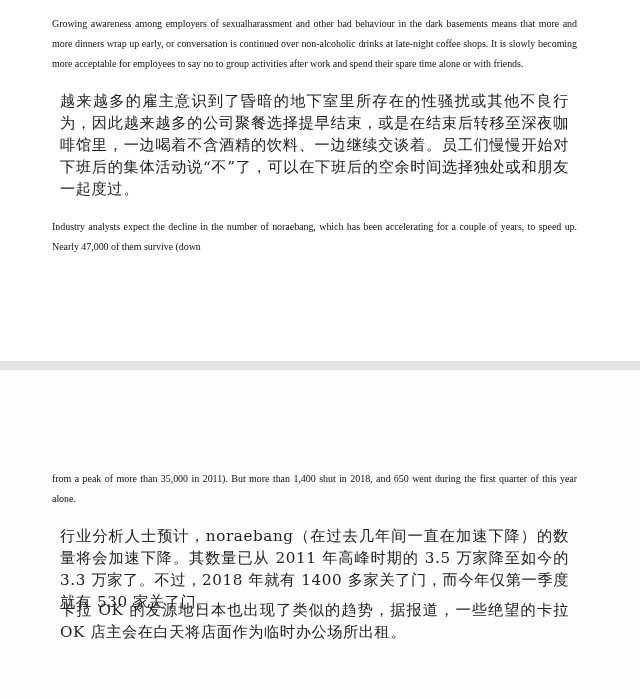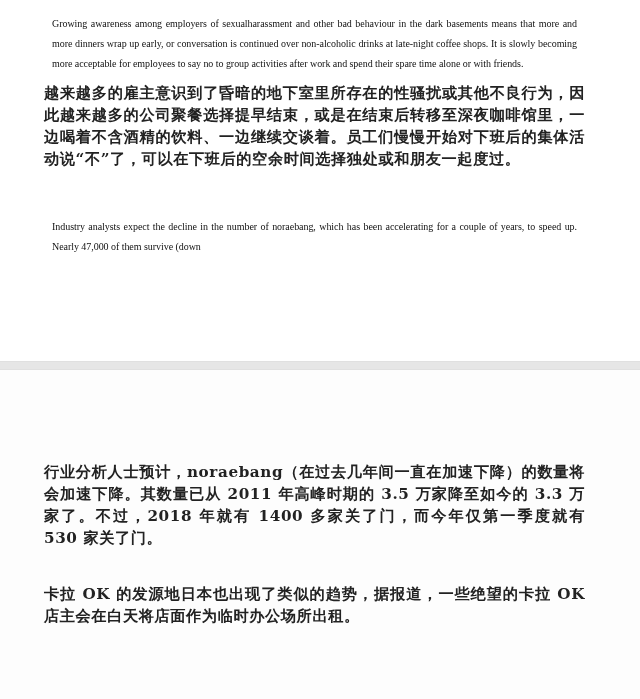--- a/index.html
+++ b/index.html
@@ -3,21 +3,21 @@
   <meta charset="utf-8">
   <style>
     html, body { margin: 0; padding: 0; background: #ffffff; }
     body { width: 640px; height: 699px; position: relative; overflow: hidden; font-family: "Liberation Serif", "DejaVu Serif", serif; color: #111; }
     .page { position: absolute; left: 0; width: 640px; background: #fff; }
     .page-top { top: 0; height: 361px; }
     .page-break { position: absolute; left: 0; top: 361px; width: 640px; height: 9px; background: #e6e6e6; border-top: 1px solid #e0e0e0; border-bottom: 1px solid #e0e0e0; box-sizing: border-box; }
     .page-bottom { top: 370px; height: 329px; background: #fdfdfd; }
     .block { position: absolute; left: 44px; width: 541px; }
     .en { font-size: 10px; line-height: 20px; text-align: justify; margin: 8px; letter-spacing: -0.05px; }
-    .zh { font-size: 15.2px; line-height: 22px; text-align: justify; margin: 0; color: #222; font-family: "DejaVu Serif", "Liberation Serif", serif; letter-spacing: 0.6px; font-weight: bold; }
+    .zh { font-size: 15.2px; line-height: 22px; text-align: justify; margin: 16px; color: #222; font-family: "DejaVu Serif", "Liberation Serif", serif; letter-spacing: 0.6px; }
     .b1 { top: 6px; }
     .b2 { top: 209px; }
     .b3 { top: 461px; }
     .b4 { top: 583px; }
   </style>
 </head>
 <body>
 
 <div class="page page-top">
   <div class="block b1">
@@ -28,18 +28,19 @@
     <p class="en">Industry analysts expect the decline in the number of noraebang, which has been accelerating for a couple of years, to speed up. Nearly 47,000 of them survive (down</p>
   </div>
 </div>
 
 <div class="page-break"></div>
 
 <div class="page page-bottom">
 </div>
 
 <div class="block b3">
+  <p class="en">from a peak of more than 35,000 in 2011). But more than 1,400 shut in 2018, and 650 went during the first quarter of this year alone.</p>
   <p class="zh">行业分析人士预计，noraebang（在过去几年间一直在加速下降）的数量将会加速下降。其数量已从 2011 年高峰时期的 3.5 万家降至如今的 3.3 万家了。不过，2018 年就有 1400 多家关了门，而今年仅第一季度就有 530 家关了门。</p>
 </div>
 
 <div class="block b4">
   <p class="zh">卡拉 OK 的发源地日本也出现了类似的趋势，据报道，一些绝望的卡拉 OK 店主会在白天将店面作为临时办公场所出租。</p>
 </div>
 
 </body></html>

